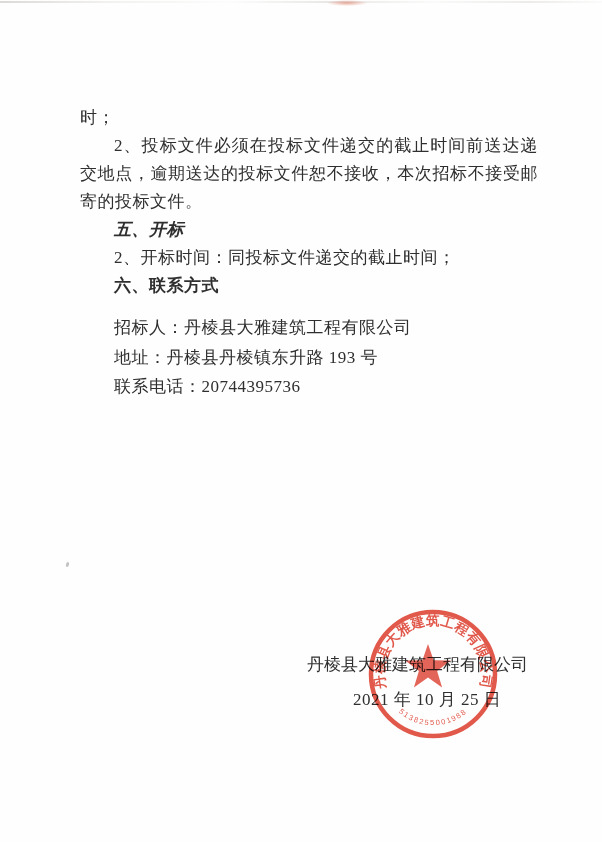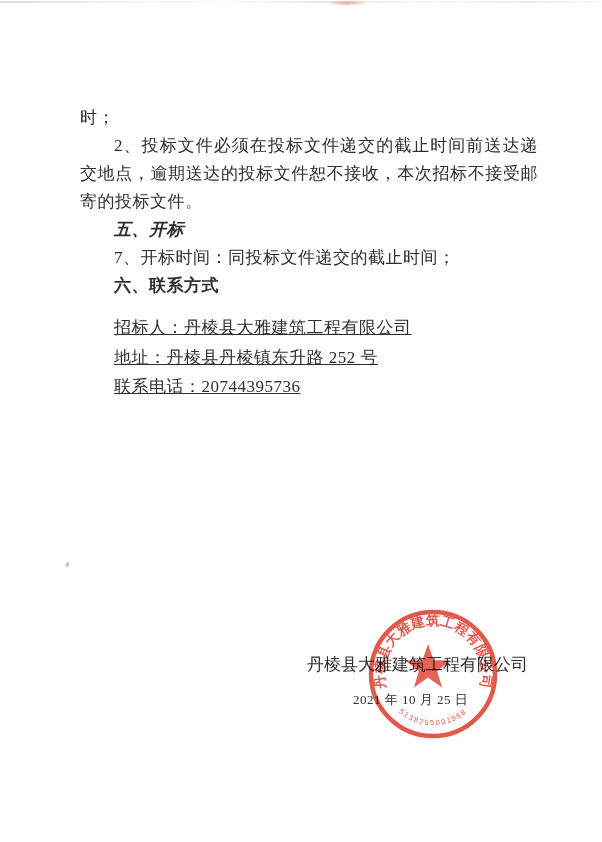--- a/index.html
+++ b/index.html
@@ -59,37 +59,37 @@
     line-height: 28px;
   }
   .indent { text-indent: 2em; }
   .para-carryover { margin-top: 0; }
   .para-item2 { margin-top: 14px; line-height: 29px; }
   .para-item3 { margin-top: 6px; }
   .heading-5 { margin-top: 8px; font-weight: bold; font-style: italic; }
   .para-open-time { margin-top: 2px; }
   .para-open-place { margin-top: 10px; }
   .heading-6 { margin-top: 9px; font-weight: bold; font-family: Liberation Serif, serif; }
-  .contact-block { margin-top: 13px; text-decoration: underline; }
+  .contact-block { margin-top: 13px; }
   .contact-block p { line-height: 29.5px; }
 
   .signature-company {
     position: absolute;
     left: 307px; top: 653px;
     margin: 0;
     font-size: 17px;
     letter-spacing: 0;
     line-height: 24px;
     white-space: nowrap;
   }
   .signature-date {
     position: absolute;
     left: 353px; top: 688px;
     margin: 0;
-    font-size: 13px;
+    font-size: 17px;
     letter-spacing: 0.5px;
     line-height: 24px;
     white-space: nowrap;
   }
 
   .seal {
     position: absolute;
     left: 365px; top: 602px;
     width: 136px; height: 144px;
     mix-blend-mode: multiply;
@@ -103,25 +103,25 @@
 <div class="scan-page">
 
   <div class="scan-edge-line"></div>
   <div class="scan-red-smudge"></div>
   <div class="scan-speck"></div>
 
   <div class="content">
     <p class="para-carryover">时；</p>
     <p class="para-item3 indent">2、投标文件必须在投标文件递交的截止时间前送达递交地点，逾期送达的投标文件恕不接收，本次招标不接受邮寄的投标文件。</p>
     <p class="heading-5 indent">五、开标</p>
-    <p class="para-open-time indent">7、开标时间：同投标文件递交的截止时间；</p>
+    <p class="para-open-time indent">2、开标时间：同投标文件递交的截止时间；</p>
     <p class="heading-6 indent">六、联系方式</p>
     <div class="contact-block">
       <p class="indent">招标人：丹棱县大雅建筑工程有限公司</p>
-      <p class="indent">地址：丹棱县丹棱镇东升路 252 号</p>
+      <p class="indent">地址：丹棱县丹棱镇东升路 193 号</p>
       <p class="indent">联系电话：20744395736</p>
     </div>
   </div>
 
   <p class="signature-company">丹棱县大雅建筑工程有限公司</p>
   <p class="signature-date">2021 年 10 月 25 日</p>
 
   <div class="seal">
     <svg width="136" height="144" viewBox="-68 -72 136 144" xmlns="http://www.w3.org/2000/svg">
       <defs>

